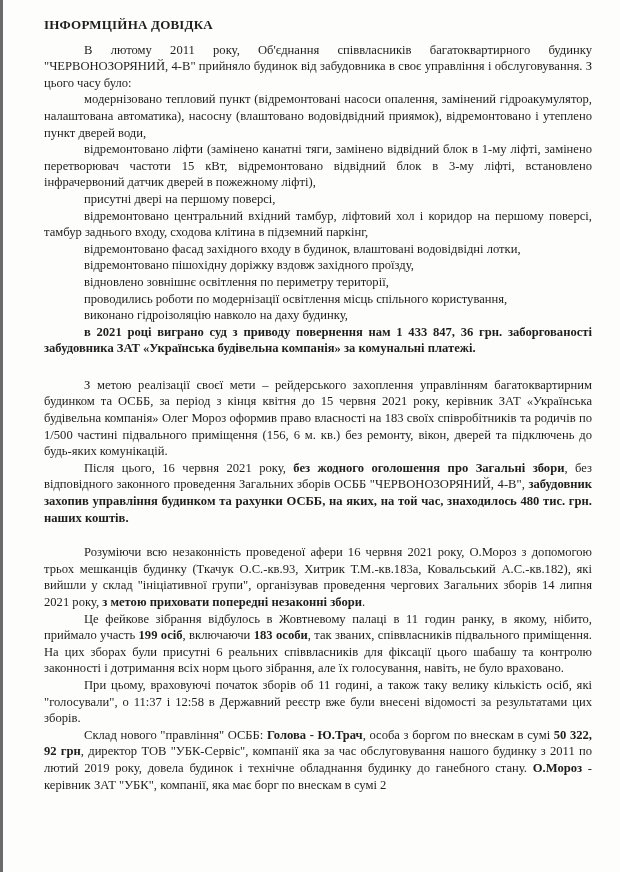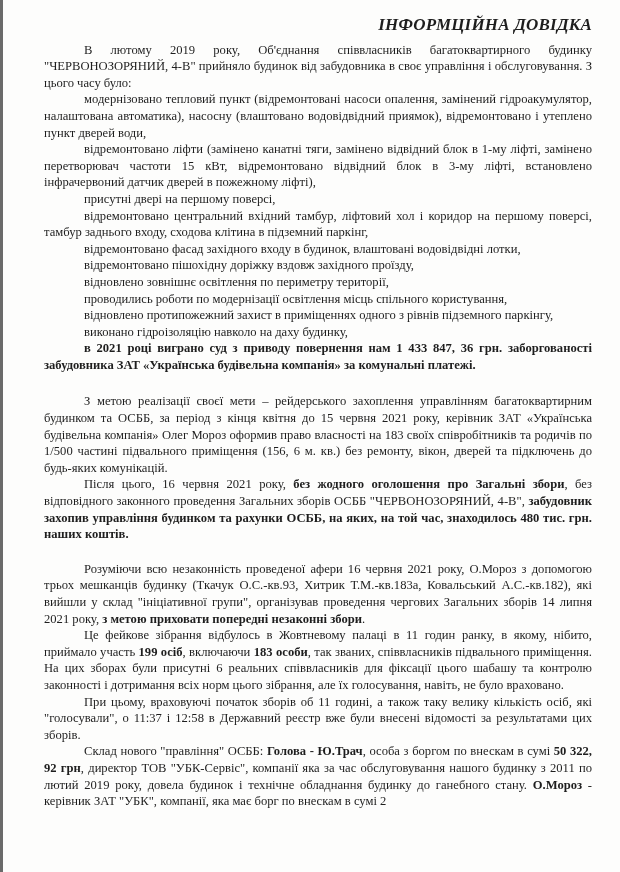--- a/index.html
+++ b/index.html
@@ -12,48 +12,47 @@
   }
   .left-edge {
     position: absolute; left: 0; top: 0; width: 3px; height: 872px;
     background: #6a6a6a;
   }
   .page {
     position: absolute; left: 44px; top: 0; width: 548px;
     font-size: 12.6px; line-height: 16.6px;
   }
   h1 {
-    font-size: 17px; font-weight: bold; text-align: right;
-    margin: 17px 0 8px 0; letter-spacing: 0.2px; font-style: italic;
+    font-size: 13px; font-weight: bold; text-align: left;
+    margin: 17px 0 8px 0; letter-spacing: 0.2px;
   }
   p { margin: 0; text-align: justify; text-indent: 40px; }
   p.item { text-align: left; }
   p.bold, .b { font-weight: bold; }
   .gap1 { height: 20px; }
   .gap2 { height: 18px; }
 </style>
 </head>
 <body>
 
 <div class="left-edge"></div>
 
 <div class="page">
   <h1>ІНФОРМЦІЙНА ДОВІДКА</h1>
 
-  <p>В лютому 2019 року, Об'єднання співвласників багатоквартирного будинку "ЧЕРВОНОЗОРЯНИЙ, 4-В" прийняло будинок від забудовника в своє управління і обслуговування. З цього часу було:</p>
+  <p>В лютому 2011 року, Об'єднання співвласників багатоквартирного будинку "ЧЕРВОНОЗОРЯНИЙ, 4-В" прийняло будинок від забудовника в своє управління і обслуговування. З цього часу було:</p>
 
   <p>модернізовано тепловий пункт (відремонтовані насоси опалення, замінений гідроакумулятор, налаштована автоматика), насосну (влаштовано водовідвідний приямок), відремонтовано і утеплено пункт дверей води,</p>
   <p>відремонтовано ліфти (замінено канатні тяги, замінено відвідний блок в 1-му ліфті, замінено перетворювач частоти 15 кВт, відремонтовано відвідний блок в 3-му ліфті, встановлено інфрачервоний датчик дверей в пожежному ліфті),</p>
   <p class="item">присутні двері на першому поверсі,</p>
   <p>відремонтовано центральний вхідний тамбур, ліфтовий хол і коридор на першому поверсі, тамбур заднього входу, сходова клітина в підземний паркінг,</p>
   <p class="item">відремонтовано фасад західного входу в будинок, влаштовані водовідвідні лотки,</p>
   <p class="item">відремонтовано пішохідну доріжку вздовж західного проїзду,</p>
   <p class="item">відновлено зовнішнє освітлення по периметру території,</p>
   <p class="item">проводились роботи по модернізації освітлення місць спільного користування,</p>
-  <p class="item">відновлено протипожежний захист в приміщеннях одного з рівнів підземного паркінгу,</p>
   <p class="item">виконано гідроізоляцію навколо на даху будинку,</p>
   <p class="bold">в 2021 році виграно суд з приводу повернення нам 1 433 847, 36 грн. заборгованості забудовника ЗАТ «Українська будівельна компанія» за комунальні платежі.</p>
 
   <div class="gap1"></div>
 
   <p>З метою реалізації своєї мети – рейдерського захоплення управлінням багатоквартирним будинком та ОСББ, за період з кінця квітня до 15 червня 2021 року, керівник ЗАТ «Українська будівельна компанія» Олег Мороз оформив право власності на 183 своїх співробітників та родичів по 1/500 частині підвального приміщення (156, 6 м. кв.) без ремонту, вікон, дверей та підключень до будь-яких комунікацій.</p>
 
   <p><span>Після цього, 16 червня 2021 року, </span><span class="b">без жодного оголошення про Загальні збори</span><span>, без відповідного законного проведення Загальних зборів ОСББ "ЧЕРВОНОЗОРЯНИЙ, 4-В", </span><span class="b">забудовник захопив управління будинком та рахунки ОСББ, на яких, на той час, знаходилось 480 тис. грн. наших коштів.</span></p>
 
   <div class="gap2"></div>

